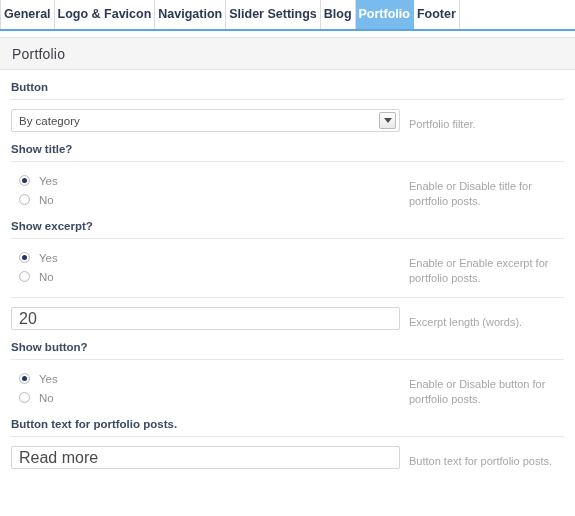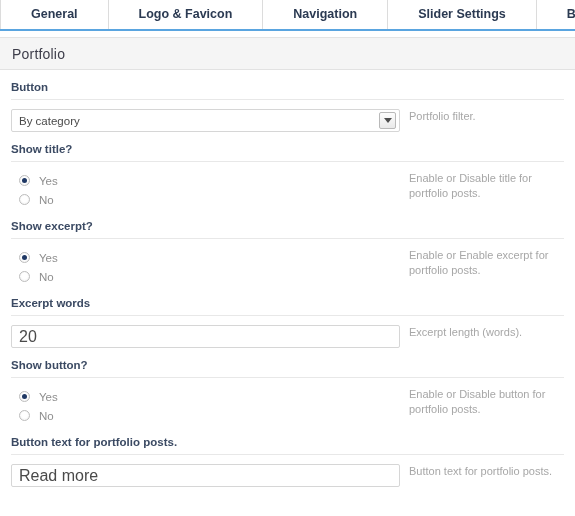--- a/index.html
+++ b/index.html
@@ -22,21 +22,21 @@
     height: 31px;
     background: #ffffff;
     border-bottom: 2px solid #5aa5e0;
     display: flex;
     align-items: flex-end;
     box-sizing: border-box;
   }
   .tab {
     height: 29px;
     line-height: 29px;
-    padding: 0 30px;
+    padding: 0 3px;
     font-size: 12.5px;
     font-weight: bold;
     color: #2b3a52;
     background: #ffffff;
     border-right: 1px solid #dcdcdc;
     box-sizing: border-box;
     white-space: nowrap;
     cursor: pointer;
     user-select: none;
   }
@@ -79,21 +79,21 @@
     color: #3b4a63;
     padding-bottom: 6px;
   }
   .field-divider {
     height: 1px;
     background: #e8e8e8;
     margin-bottom: 9px;
   }
   .field-body {
     display: flex;
-    align-items: flex-start;
+    align-items: flex-end;
   }
   .control-col {
     width: 389px;
     flex: 0 0 389px;
   }
   .desc-col {
     flex: 1;
     padding-left: 9px;
     font-size: 11px;
     line-height: 15px;
@@ -252,21 +252,20 @@
         <div class="radio-row">
           <span class="radio"></span>
           <span class="radio-label">No</span>
         </div>
       </div>
       <div class="desc-col">Enable or Enable excerpt for portfolio posts.</div>
     </div>
   </div>
 
   <div class="field">
-    <div class="field-label">Excerpt words</div>
     <div class="field-divider"></div>
     <div class="field-body">
       <div class="control-col">
         <input class="text-input" type="text" value="20" style="">
       </div>
       <div class="desc-col">Excerpt length (words).</div>
     </div>
   </div>
 
   <div class="field">

